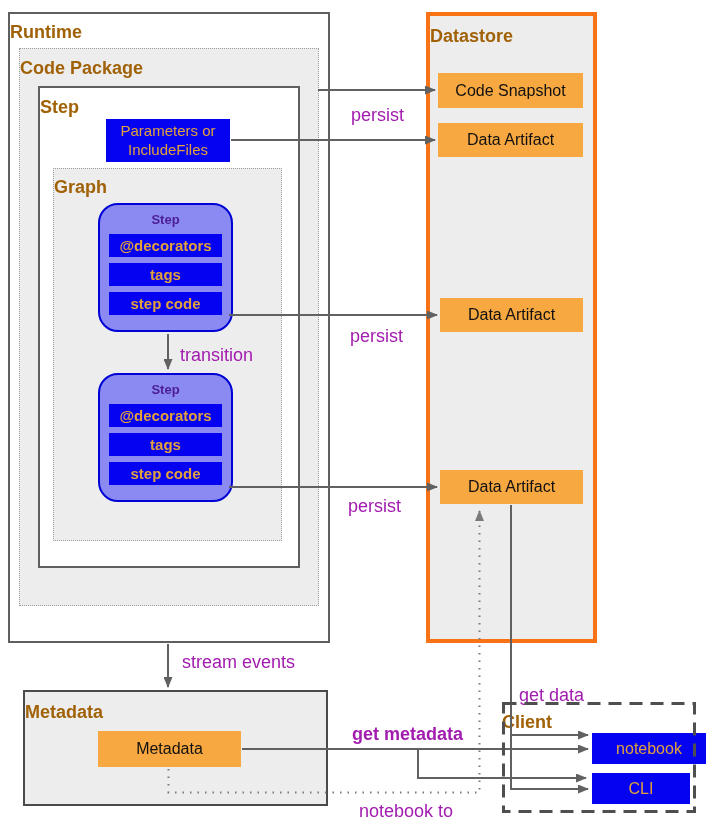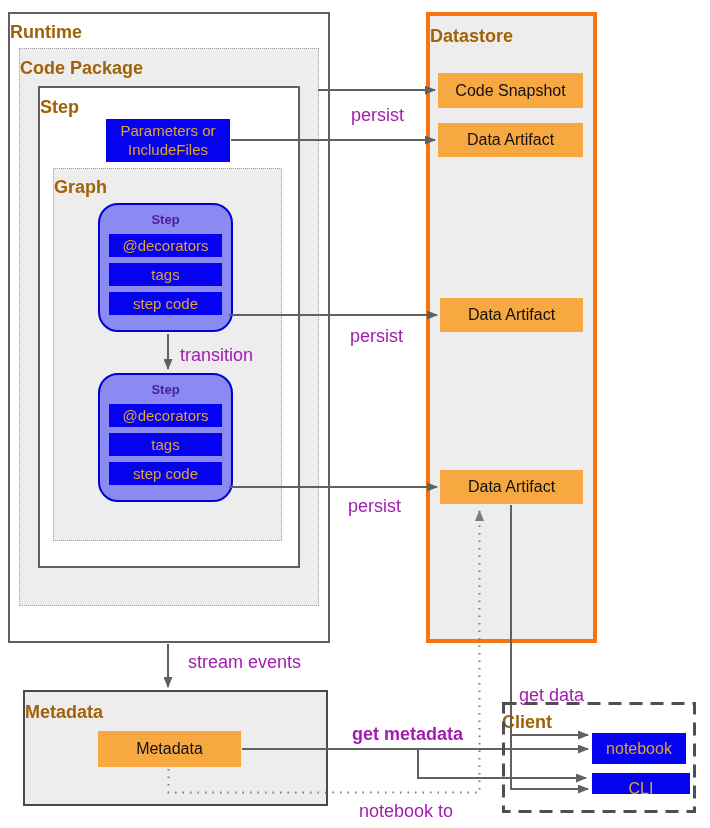--- a/index.html
+++ b/index.html
@@ -18,39 +18,39 @@
   .metadata-box{left:23px;top:690px;width:305px;height:116px;background:#EDEDED;border:2px solid #4a4a4a;}
   .client-bg{left:502px;top:702px;width:194px;height:111px;background:#ffffff;}
   
   .params{left:106px;top:119px;width:124px;height:43px;background:#0402F0;color:#E2A23B;
     font-size:15px;line-height:19px;text-align:center;padding-top:2px;}
   
   .step{width:135px;height:129px;background:#8A8AF2;border:2px solid #0000D6;border-radius:20px;left:98px;}
   .step-1{top:203px;} .step-2{top:373px;}
   .step-title{font-weight:bold;font-size:13px;color:#4c1d95;text-align:center;margin-top:7px;}
   .step-rows{display:flex;flex-direction:column;gap:6px;padding:7px 9px 0 9px;}
-  .step-row{background:#0402F0;color:#E2A23B;font-size:15px;height:23px;line-height:23px;text-align:center;}
+  .step-row{background:#0402F0;color:#E2A23B;font-size:15px;height:23px;line-height:23px;text-align:center;font-weight:bold;}
   
   .chip{background:#F7A841;border-radius:0;color:#111111;font-size:16px;text-align:center;}
   .ds-item-1{left:438px;top:73px;width:145px;height:35px;line-height:35px;}
   .ds-item-2{left:438px;top:123px;width:145px;height:34px;line-height:34px;}
   .ds-item-3{left:440px;top:298px;width:143px;height:34px;line-height:34px;}
   .ds-item-4{left:440px;top:470px;width:143px;height:34px;line-height:34px;}
   .metadata-chip{left:98px;top:731px;width:143px;height:36px;line-height:36px;}
   
   .client-item{background:#0402F0;color:#E2A23B;font-size:16px;text-align:center;}
-  .notebook{left:592px;top:733px;width:94px;height:31px;line-height:31px;}
-  .cli{left:592px;top:773px;width:98px;height:21px;line-height:31px;}
+  .notebook{left:592px;top:733px;width:114px;height:31px;line-height:31px;}
+  .cli{left:592px;top:773px;width:98px;height:31px;line-height:31px;}
   
   .lbl{position:absolute;color:#a21caf;font-size:18px;white-space:nowrap;}
   .lbl-persist-1{left:351px;top:105px;}
   .lbl-persist-2{left:350px;top:326px;}
   .lbl-persist-3{left:348px;top:496px;}
   .lbl-transition{left:180px;top:345px;}
-  .lbl-stream{left:188px;top:652px;}
+  .lbl-stream{left:182px;top:652px;}
   .lbl-getmeta{left:352px;top:724px;font-weight:bold;}
   .lbl-getdata{left:519px;top:685px;}
   .lbl-pointers{left:359px;top:801px;}
   
   #wires{position:absolute;left:0;top:0;width:710px;height:828px;pointer-events:none;}
   .wire{stroke:#616161;stroke-width:2;fill:none;}
   .wire-dotted{stroke:#7a7a7a;stroke-width:2;fill:none;stroke-dasharray:1.5 6;}
 </style>
 </head>
 <body>

